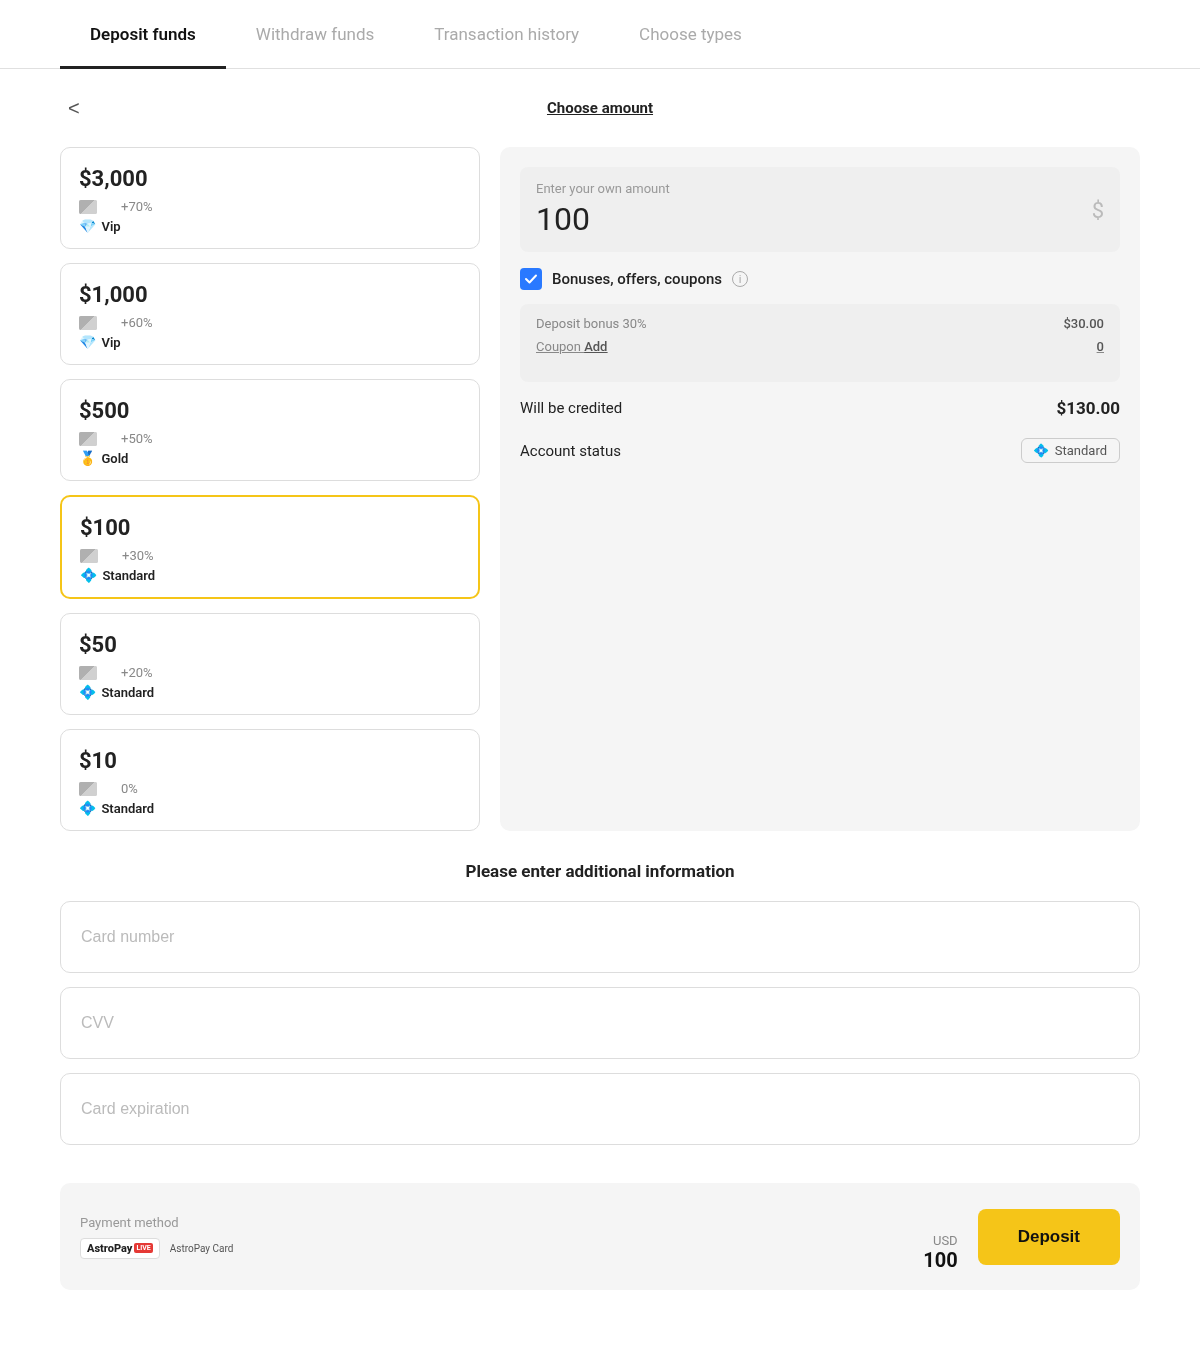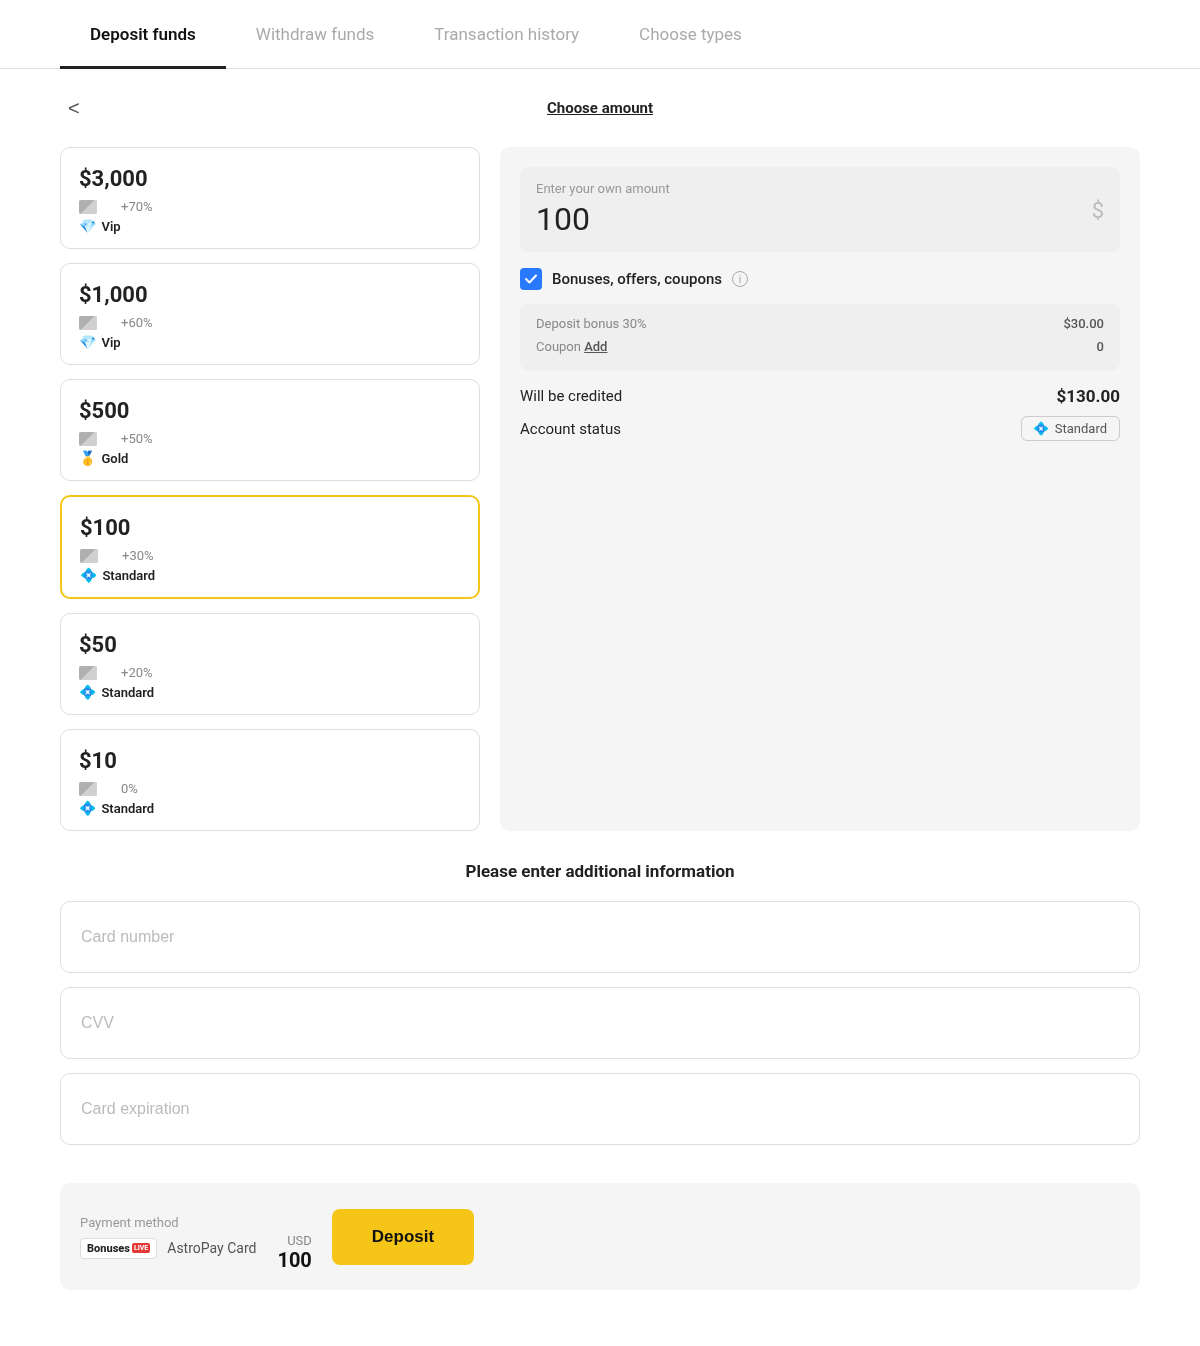--- a/index.html
+++ b/index.html
@@ -209,35 +209,35 @@
       padding: 12px 16px;
       margin-bottom: 16px;
     }
     .bonus-line {
       display: flex;
       justify-content: space-between;
       font-size: 13px;
       color: #888;
       margin-bottom: 8px;
     }
-    .bonus-line:last-child { margin-bottom: 4px; }
+    .bonus-line:last-child { margin-bottom: 16px; text-decoration: underline; }
     .bonus-line span:last-child { color: #555; font-weight: 500; }
     .coupon-add {
       text-decoration: underline;
       cursor: pointer;
       color: #555;
     }
 
     
     .credited-row {
       display: flex;
       justify-content: space-between;
       align-items: center;
       font-size: 15px;
-      margin-bottom: 10px;
+      margin-bottom: 20px;
     }
     .credited-amount {
       font-size: 17px;
       font-weight: 700;
     }
     .status-row {
       display: flex;
       justify-content: space-between;
       align-items: center;
       font-size: 15px;
@@ -276,22 +276,21 @@
     }
     .input-field::placeholder { color: #bbb; }
 
     
     .payment-footer {
       background: #f5f5f5;
       border-radius: 10px;
       padding: 18px 20px;
       display: flex;
       align-items: center;
-      justify-content: flex-start;
-      gap: 21px;
+      justify-content: space-between;
     }
     .payment-method-info {
       display: flex;
       flex-direction: column;
       gap: 8px;
     }
     .payment-method-label {
       font-size: 13px;
       color: #999;
     }
@@ -314,21 +313,21 @@
     }
     .astropay-logo .live-badge {
       background: #e53935;
       color: #fff;
       font-size: 7px;
       border-radius: 2px;
       padding: 1px 2px;
       font-weight: 700;
     }
     .astropay-name {
-      font-size: 14px;
+      font-size: 10px;
       color: #555;
     }
     .payment-amount-block {
       display: flex;
       align-items: center;
       gap: 20px;
     }
     .usd-block {
       text-align: right;
     }
@@ -500,21 +499,21 @@
     <input type="text" class="input-field" placeholder="Card number" style="">
     <input type="text" class="input-field" placeholder="CVV" style="">
     <input type="text" class="input-field" placeholder="Card expiration" style="">
   </div>
 
   <div class="payment-footer">
     <div class="payment-method-info">
       <span class="payment-method-label">Payment method</span>
       <div class="astropay-row">
         <div class="astropay-logo">
-          <span>Bonuses</span>
+          <span>AstroPay</span>
           <span class="live-badge">LIVE</span>
         </div>
         <span class="astropay-name">AstroPay Card</span>
       </div>
     </div>
     <div class="payment-amount-block">
       <div class="usd-block">
         <div class="usd-label">USD</div>
         <div class="usd-amount">100</div>
       </div>

